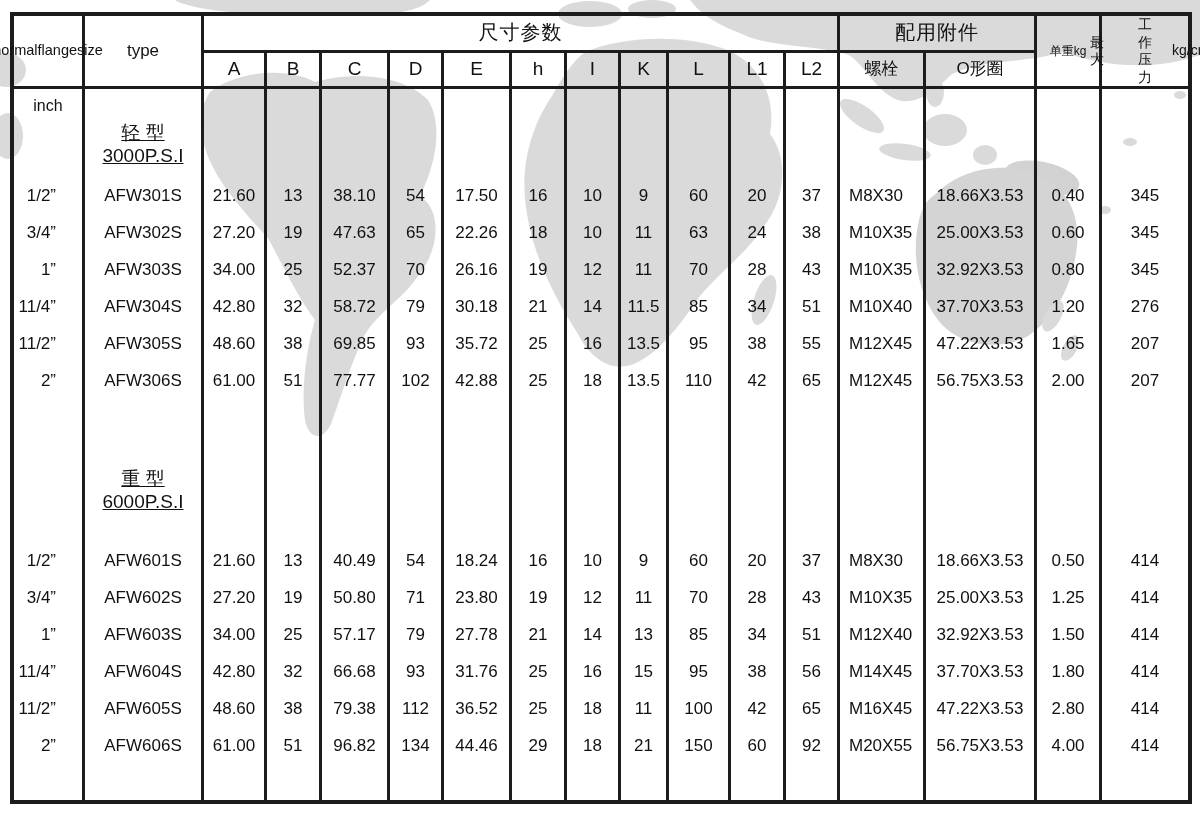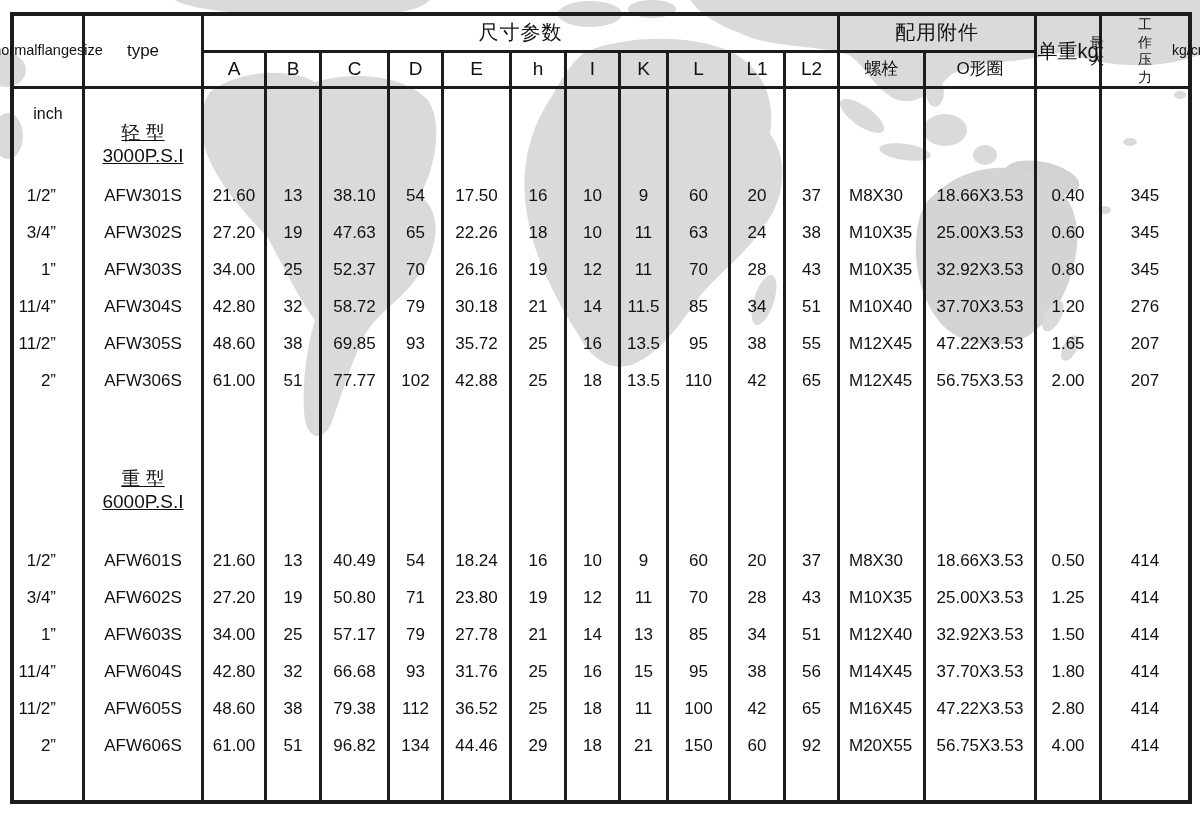--- a/index.html
+++ b/index.html
@@ -13,34 +13,34 @@
          border-bottom:3px solid #1c1c1c;}
   .hc{display:flex;align-items:center;justify-content:center;flex-direction:row;
       border-right:3px solid #1c1c1c;box-sizing:border-box;text-align:center;line-height:1.08;}
   .hc.nr{border-right:none;gap:20px;}
   .hc.r2{border-top:3px solid #1c1c1c;}
   .h-size{font-size:14.5px;}
   .h-type{font-size:17px;}
   .h-group{font-size:20px;letter-spacing:1px;}
   .h-dim{font-size:19px;}
   .h-acc{font-size:17px;}
-  .h-weight{font-size:20px;line-height:1.2;}
+  .h-weight{font-size:12px;line-height:1.2;}
   .h-press{font-size:14px;line-height:1.25;}
   
   .tbody{display:grid;grid-template-columns:var(--cols);}
   .bcol{border-right:3px solid #1c1c1c;box-sizing:border-box;display:flex;flex-direction:column;}
   .bcol:last-child{border-right:none;}
   .slot{display:flex;align-items:center;justify-content:center;box-sizing:border-box;
         font-size:17px;white-space:nowrap;}
   .slot.label1{height:88px;}
   .slot.label2{height:75px;}
   .slot.row{height:37px;}
   .slot.gap{height:68px;}
   .slot.pad{height:36px;}
-  .slot.unitcell{flex-direction:column;justify-content:flex-start;padding-top:16px;font-size:16px;text-align:center;}
+  .slot.unitcell{flex-direction:column;justify-content:flex-start;padding-top:8px;font-size:16px;text-align:center;}
   .slot.seclab1{flex-direction:column;justify-content:flex-end;padding-bottom:10px;}
   .slot.seclab2{flex-direction:column;justify-content:flex-start;}
   .seclab-line{font-size:19px;line-height:23px;text-decoration:underline;}
   .slot.al-r{justify-content:flex-end;padding-right:26px;}
   .slot.al-l{justify-content:flex-start;padding-left:9px;}
 </style>
 </head>
 <body>
 
 <div class="page">

